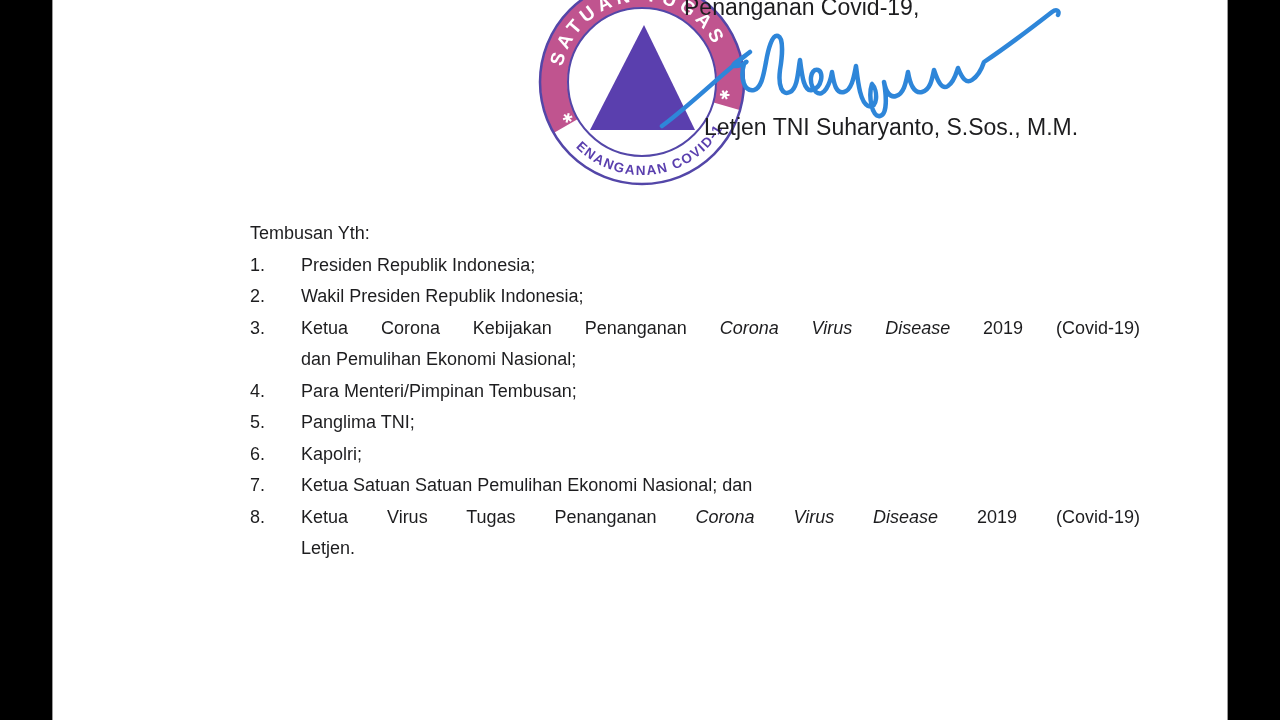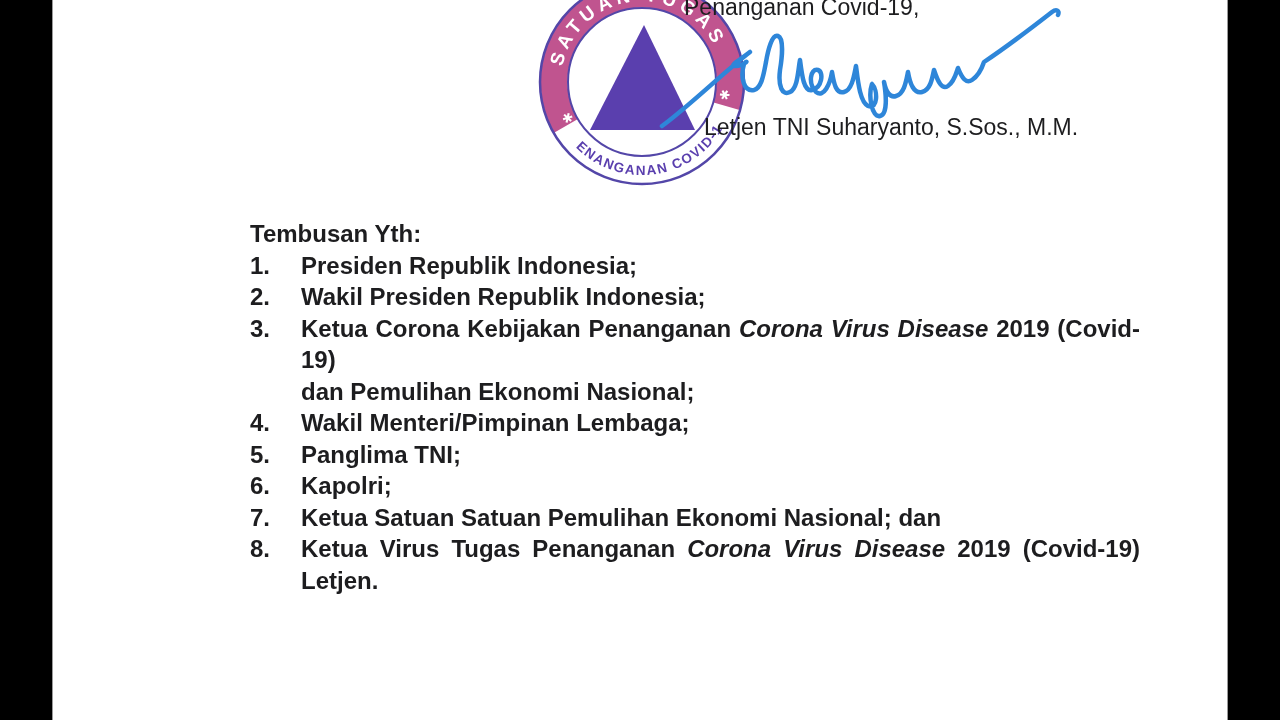--- a/index.html
+++ b/index.html
@@ -17,21 +17,21 @@
     position:absolute; left:632px; top:-6px; font-size:23px; line-height:26px;
     white-space:nowrap; z-index:3;
   }
   .signatory {
     position:absolute; left:652px; top:114px; font-size:23px; line-height:26px;
     white-space:nowrap; z-index:3;
   }
   .stamp { position:absolute; left:484px; top:-24px; width:212px; height:212px; z-index:1; }
   .signature { position:absolute; left:580px; top:0; width:450px; height:140px; z-index:4; }
 
-  .tembusan { position:absolute; left:198px; top:218px; width:890px; font-size:24px; line-height:31.5px;font-weight:bold; }
+  .tembusan { position:absolute; left:198px; top:218px; width:890px; font-size:18px; line-height:31.5px; }
   .heading { white-space:nowrap; }
   .row { display:flex; }
   .num { width:51px; flex:none; }
   .txt { flex:1; min-width:0; }
   .line { display:block; }
   .line.stretch { text-align:justify; text-align-last:justify; }
   .it { font-style:italic; }
 </style>
 </head>
 <body>
@@ -118,21 +118,21 @@
         <div class="row">
           <div class="num">3.</div>
           <div class="txt">
             <div class="line stretch"><span>Ketua Corona Kebijakan Penanganan </span><span class="it">Corona Virus Disease</span><span> 2019 (Covid-19)</span></div>
             <div class="line"><span>dan Pemulihan Ekonomi Nasional;</span></div>
           </div>
         </div>
         <div class="row">
           <div class="num">4.</div>
           <div class="txt">
-            <div class="line"><span>Wakil Menteri/Pimpinan Lembaga;</span></div>
+            <div class="line"><span>Para Menteri/Pimpinan Tembusan;</span></div>
           </div>
         </div>
         <div class="row">
           <div class="num">5.</div>
           <div class="txt">
             <div class="line"><span>Panglima TNI;</span></div>
           </div>
         </div>
         <div class="row">
           <div class="num">6.</div>

